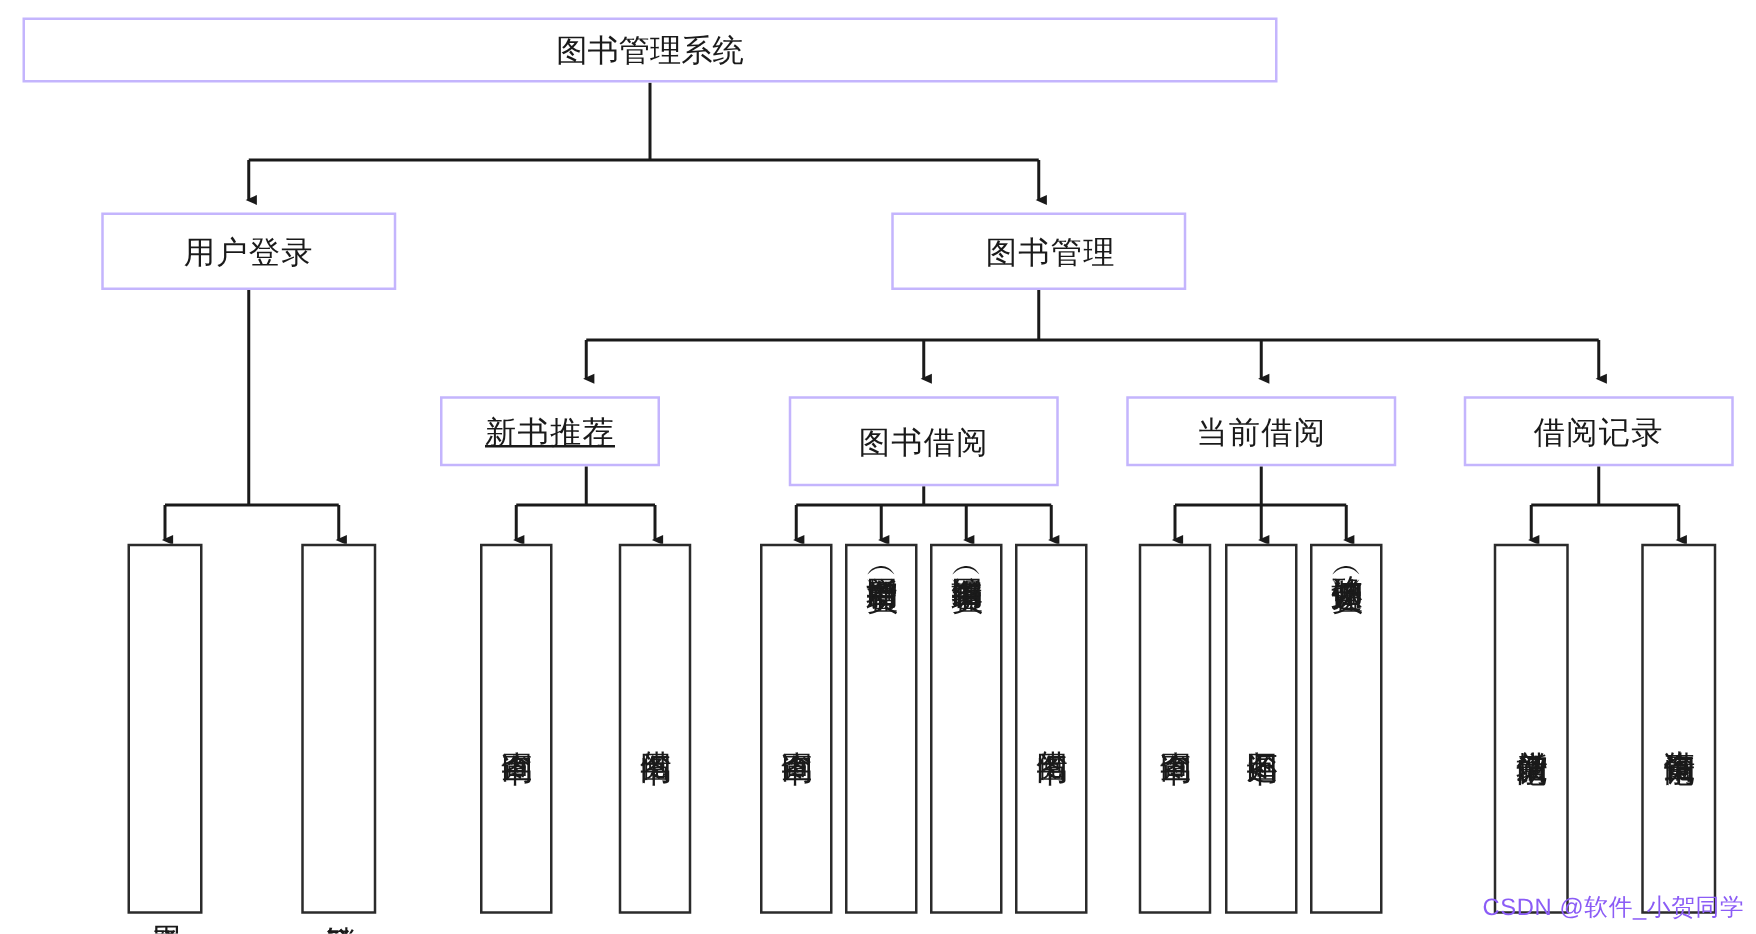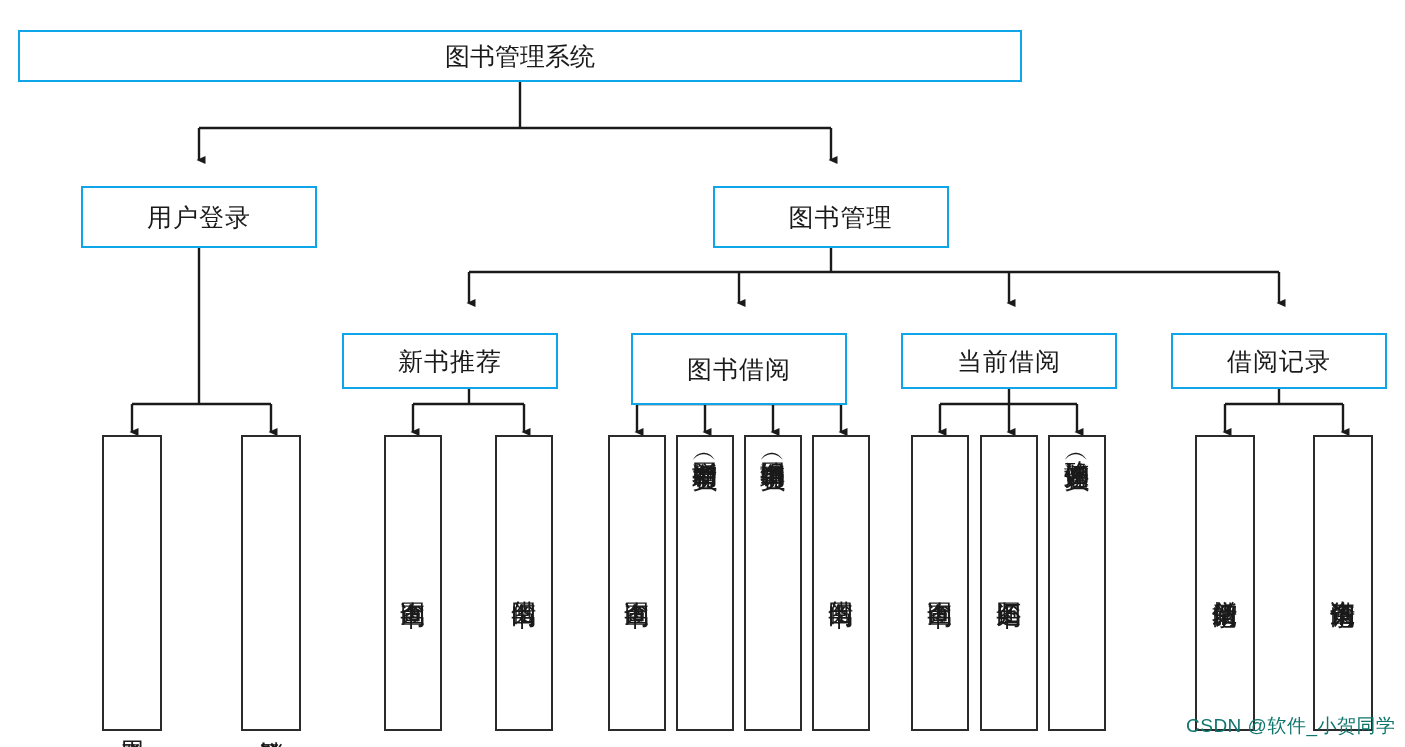--- a/index.html
+++ b/index.html
@@ -14,26 +14,25 @@
     position: relative;
     width: 1405px;
     height: 747px;
     background: #ffffff;
     overflow: hidden;
   }
   .node {
     position: absolute;
     box-sizing: border-box;
     background: #ffffff;
-    border: 2px solid #0ea5e9;
+    border: 2px solid #c4b5fd;
     display: flex;
     align-items: center;
     justify-content: center;
     color: #1a1a1a;
-    margin-top: 16px;
   }
   .node.h {
     font-size: 25px;
     letter-spacing: 1px;
   }
   .node.root {
     font-size: 25px;
   }
   .leaf {
     position: absolute;
@@ -63,21 +62,21 @@
     top: 0;
     width: 1405px;
     height: 747px;
     pointer-events: none;
   }
   .watermark {
     position: absolute;
     left: 1186px;
     top: 713px;
     font-size: 19px;
-    color: #0f766e;
+    color: #8b5cf6;
     white-space: nowrap;
     letter-spacing: 0.5px;
   }
 </style>
 </head>
 <body>
 
 <div id="canvas">
 
   <svg class="edges" viewBox="0 0 1405 747" xmlns="http://www.w3.org/2000/svg">
@@ -134,21 +133,21 @@
     <span>图书管理系统</span>
   </div>
 
   <div class="node h" style="left:81px; top:170px; width:236px; height:62px;">
     <span>用户登录</span>
   </div>
   <div class="node h" style="left:713px; top:170px; width:236px; height:62px;padding-left:19px;">
     <span>图书管理</span>
   </div>
 
-  <div class="node h" style="left:342px; top:317px; width:216px; height:56px;">
+  <div class="node h" style="left:352px; top:317px; width:176px; height:56px;text-decoration:underline;">
     <span>新书推荐</span>
   </div>
   <div class="node h" style="left:631px; top:317px; width:216px; height:72px;">
     <span>图书借阅</span>
   </div>
   <div class="node h" style="left:1171px; top:317px; width:216px; height:56px;">
     <span>借阅记录</span>
   </div>
   <div class="node h" style="left:901px; top:317px; width:216px; height:56px;">
     <span>当前借阅</span>

